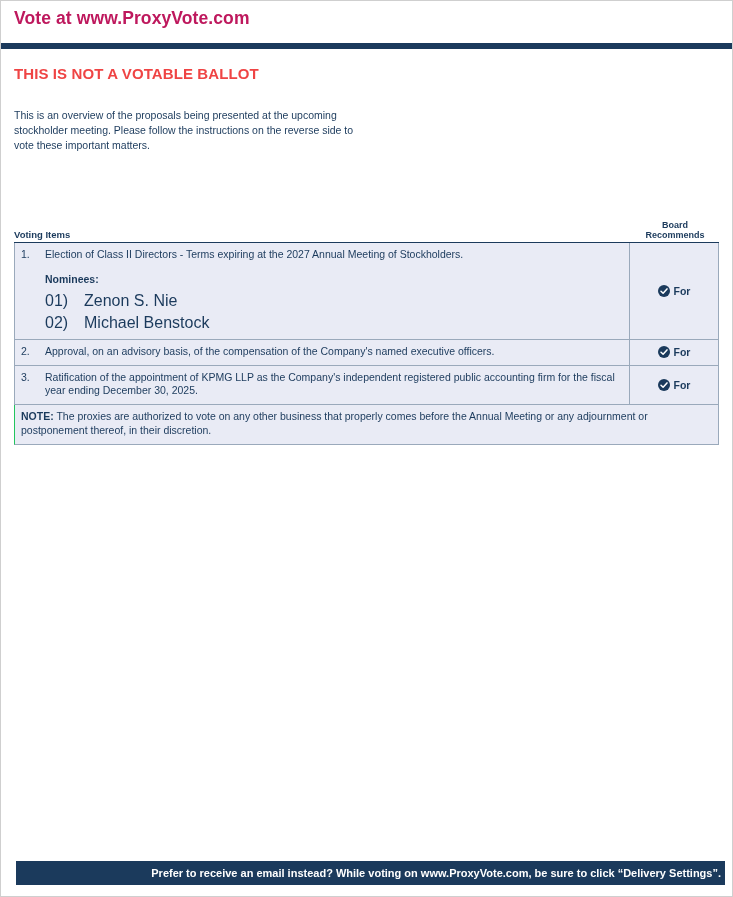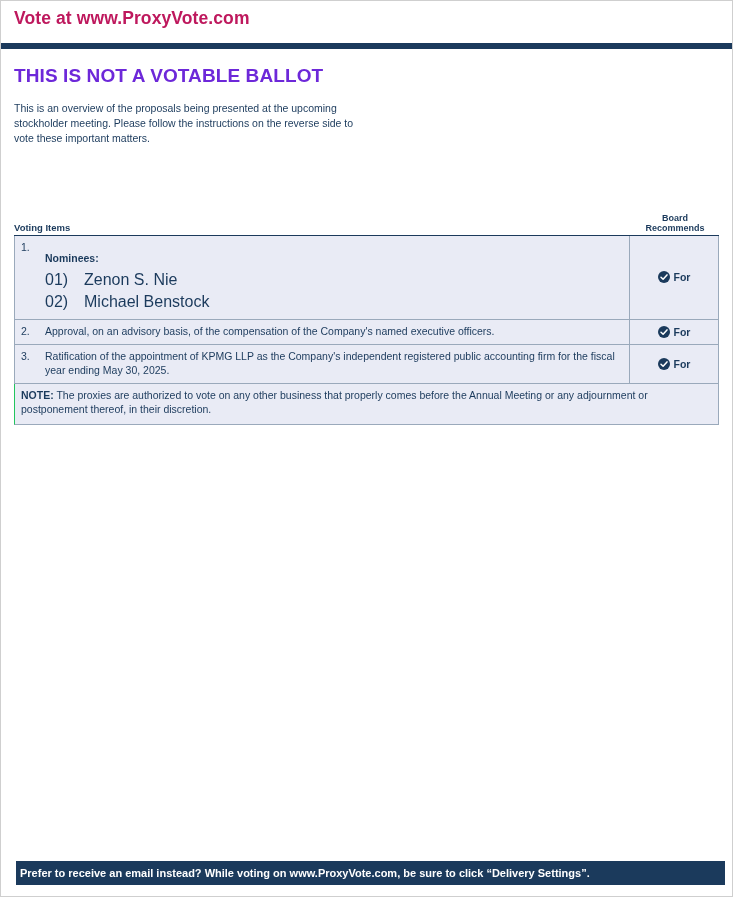--- a/index.html
+++ b/index.html
@@ -44,25 +44,25 @@
     height: 6px;
     background: #1b3a5c;
     margin: 4px 0 0 0;
   }
 
   
   .intro {
     padding: 16px 14px 0 14px;
   }
   .not-votable {
-    color: #6d28d9;
-    font-size: 19px;
+    color: #ef4444;
+    font-size: 15px;
     font-weight: bold;
     letter-spacing: 0.1px;
-    margin-bottom: 14px;
+    margin-bottom: 26px;
   }
   .intro-text {
     color: #1b3a5c;
     font-size: 10.5px;
     line-height: 1.45;
     max-width: 345px;
     margin-top: 14px;
   }
 
   
@@ -184,21 +184,21 @@
   }
 
   
   .footer {
     position: absolute;
     left: 16px;
     right: 8px;
     bottom: 12px;
     background: #1b3a5c;
     color: #ffffff;
-    text-align: left;
+    text-align: right;
     font-size: 11px;
     font-weight: bold;
     padding: 6px 4px;
   }
 </style>
 </head>
 <body>
 
 <div class="page">
   <div class="page-border"></div>
@@ -221,20 +221,21 @@
         <div>Recommends</div>
       </div>
     </div>
 
     <div class="items">
 
       <div class="item-row">
         <div class="item-left">
           <div class="item-num">1.</div>
           <div class="item-body">
+            <div class="item-text">Election of Class II Directors - Terms expiring at the 2027 Annual Meeting of Stockholders.</div>
             <div class="nominees-label">Nominees:</div>
             <div class="nominee-list">
               <div class="nominee">
                 <span class="nominee-idx">01)</span>
                 <span>Zenon S. Nie</span>
               </div>
               <div class="nominee">
                 <span class="nominee-idx">02)</span>
                 <span>Michael Benstock</span>
               </div>
@@ -271,21 +272,21 @@
             </span>
             <span>For</span>
           </span>
         </div>
       </div>
 
       <div class="item-row">
         <div class="item-left">
           <div class="item-num">3.</div>
           <div class="item-body">
-            <div class="item-text">Ratification of the appointment of KPMG LLP as the Company's independent registered public accounting firm for the fiscal year ending May 30, 2025.</div>
+            <div class="item-text">Ratification of the appointment of KPMG LLP as the Company's independent registered public accounting firm for the fiscal year ending December 30, 2025.</div>
           </div>
         </div>
         <div class="item-right">
           <span class="rec">
             <span class="check-icon">
               <svg viewBox="0 0 16 16" width="12" height="12" aria-hidden="true">
                 <circle cx="8" cy="8" r="8" fill="#1b3a5c"></circle>
                 <path d="M4 8.3 L6.8 11 L12 5.2" fill="none" stroke="#ffffff" stroke-width="2" stroke-linecap="round" stroke-linejoin="round"></path>
               </svg>
             </span>

